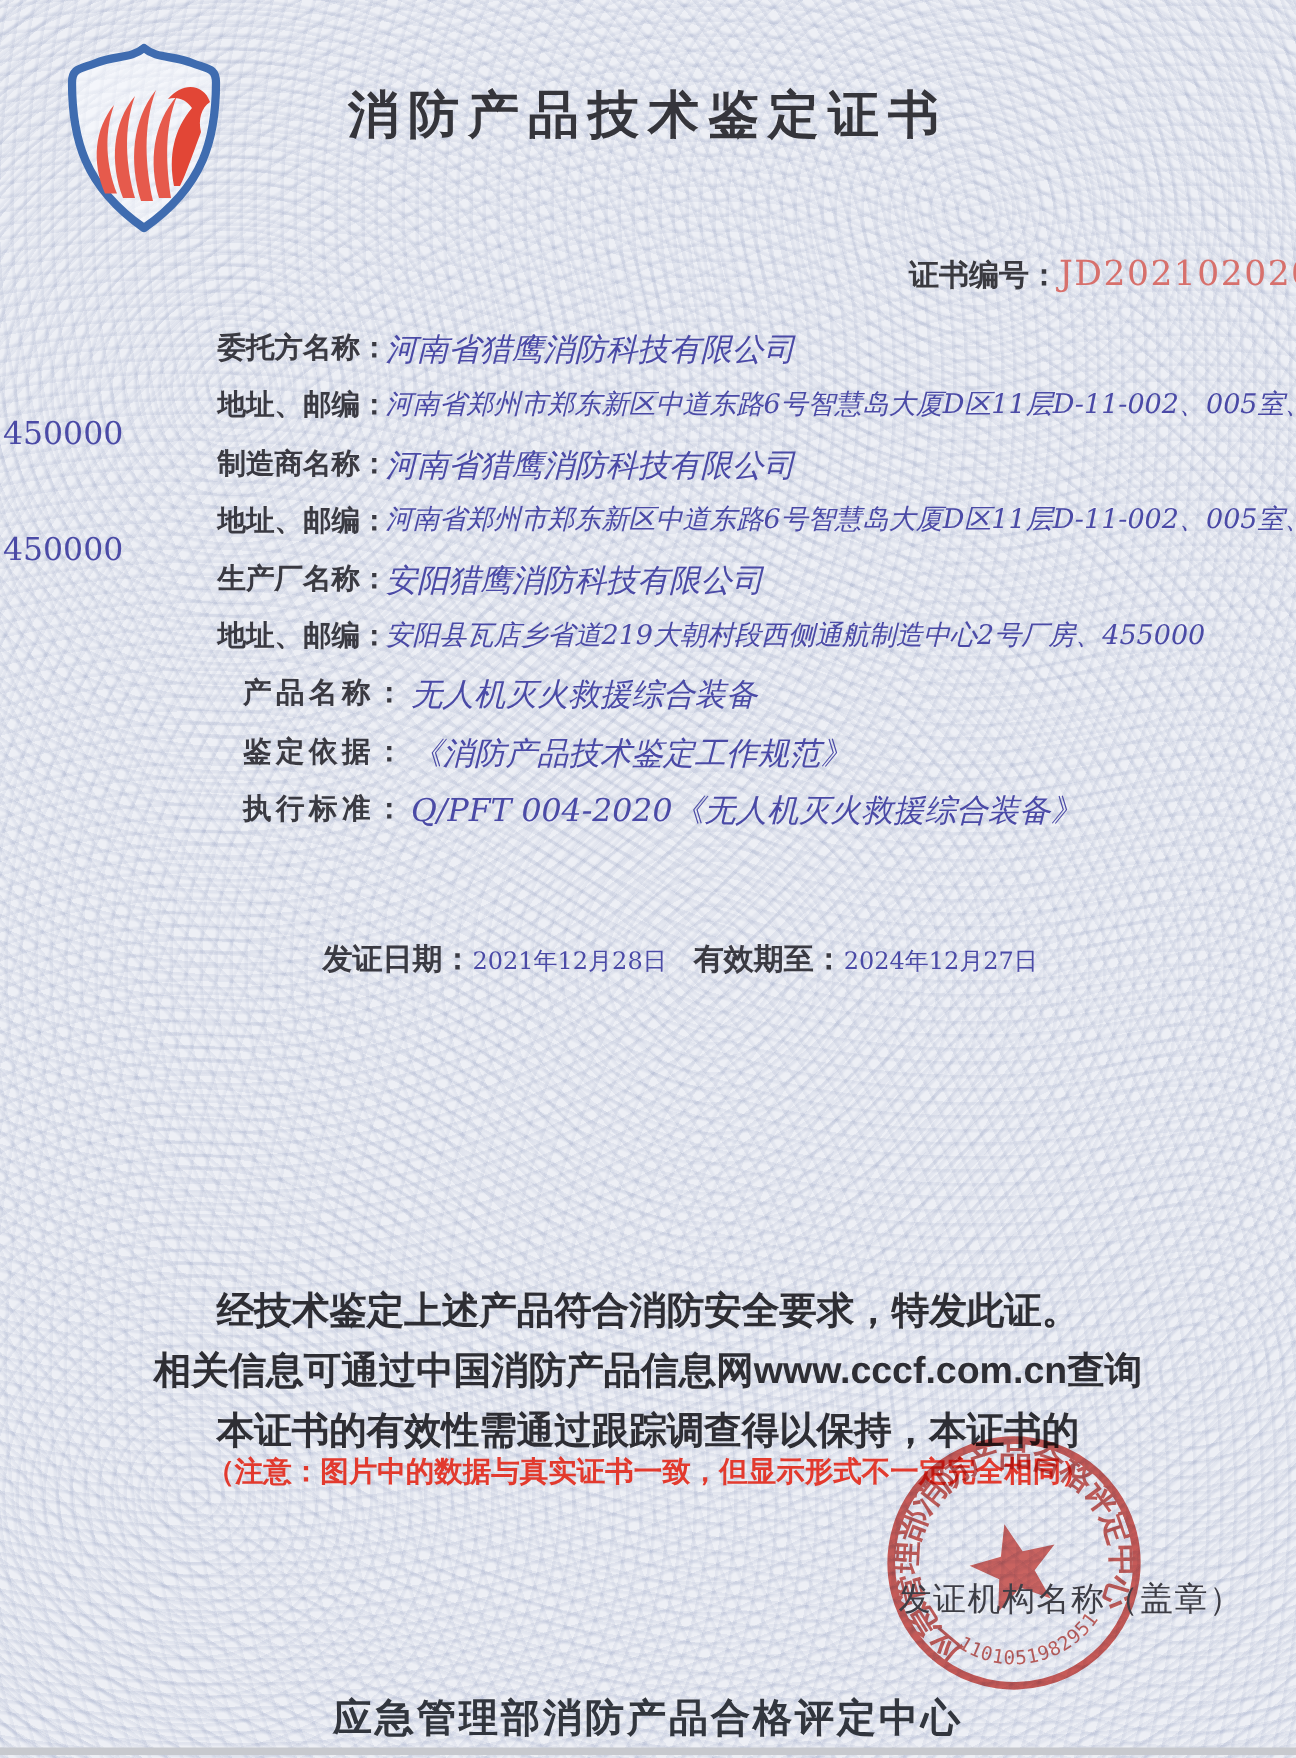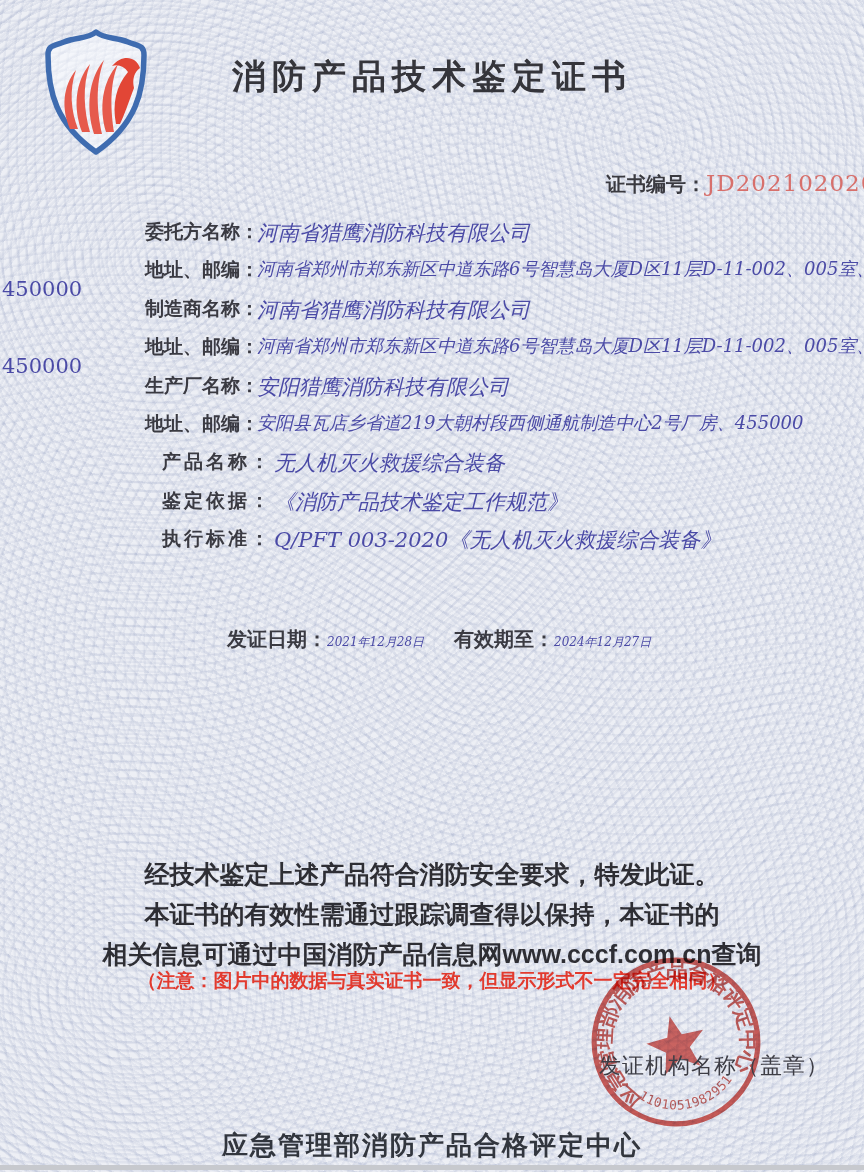--- a/index.html
+++ b/index.html
@@ -22,22 +22,22 @@
   .certno .val{font-family:"DejaVu Serif", serif;font-size:23px;letter-spacing:1px;color:#d7706c;}
   .fields{position:absolute;left:145px;top:219px;width:716px;}
   .frow{height:38.4px;white-space:nowrap;}
   .flabel{display:inline-block;width:112px;font-size:19px;font-weight:700;color:#3a3a42;vertical-align:top;}
   .flabel.spread{letter-spacing:3px;margin-left:17px;}
   .fvalue{font-family:"DejaVu Serif", serif;font-style:italic;font-size:21px;color:#4a4aa6;}
   .fvalue.small{font-size:18px;}
   .margin-zip{position:absolute;left:2px;font-family:"DejaVu Serif", serif;font-size:21px;color:#4a4aa6;}
   .zip1{top:277px;} .zip2{top:354px;}
   .dates{position:absolute;left:0;top:626px;width:864px;padding-left:215px;box-sizing:border-box;white-space:nowrap;}
-  .dates .lbl{font-size:20px;font-weight:700;color:#3a3a42;margin-left:12px;}
-  .dates .val{font-family:"DejaVu Serif", serif;font-size:12px;color:#4a4aa6;font-style:italic;}
+  .dates .lbl{font-size:20px;font-weight:700;color:#3a3a42;}
+  .dates .val{font-family:"DejaVu Serif", serif;font-size:16px;color:#4a4aa6;}
   .dates .gap{display:inline-block;width:18px;}
   .statement{position:absolute;left:0;top:854px;width:864px;text-align:center;
     font-size:25px;font-weight:700;color:#2e2e34;}
   .statement div{line-height:40px;}
   .note{position:absolute;left:0;top:968px;width:864px;text-align:center;
     font-size:19px;font-weight:700;color:#e23a2e;}
   .stamp{position:absolute;left:588px;top:954px;width:176px;height:176px;
     transform:rotate(-14deg);opacity:.88;mix-blend-mode:multiply;}
   .authority{position:absolute;left:599px;top:1051px;white-space:nowrap;
     font-family:"DejaVu Serif", serif;font-size:22px;letter-spacing:1px;color:#3d3d45;}
@@ -84,35 +84,35 @@
     <div class="frow">
       <span class="flabel">地址、邮编：</span><span class="fvalue small">安阳县瓦店乡省道219大朝村段西侧通航制造中心2号厂房、455000</span>
     </div>
     <div class="frow">
       <span class="flabel spread">产品名称：</span><span class="fvalue">无人机灭火救援综合装备</span>
     </div>
     <div class="frow">
       <span class="flabel spread">鉴定依据：</span><span class="fvalue">《消防产品技术鉴定工作规范》</span>
     </div>
     <div class="frow">
-      <span class="flabel spread">执行标准：</span><span class="fvalue">Q/PFT 003-2020《无人机灭火救援综合装备》</span>
+      <span class="flabel spread">执行标准：</span><span class="fvalue">Q/PFT 004-2020《无人机灭火救援综合装备》</span>
     </div>
   </div>
 
   <div class="margin-zip zip1">450000</div>
   <div class="margin-zip zip2">450000</div>
 
   <div class="dates">
     <span class="lbl">发证日期：</span><span class="val">2021年12月28日</span><span class="gap"></span><span class="lbl">有效期至：</span><span class="val">2024年12月27日</span>
   </div>
 
   <div class="statement">
     <div>经技术鉴定上述产品符合消防安全要求，特发此证。</div>
+    <div>相关信息可通过中国消防产品信息网www.cccf.com.cn查询</div>
     <div>本证书的有效性需通过跟踪调查得以保持，本证书的</div>
-    <div>相关信息可通过中国消防产品信息网www.cccf.com.cn查询</div>
   </div>
 
   <div class="note">（注意：图片中的数据与真实证书一致，但显示形式不一定完全相同）</div>
 
   <svg class="stamp" viewBox="0 0 172 172" aria-hidden="true">
     <defs>
       <path id="ringPath" d="M40.7,131.3 A64,64 0 1 1 131.3,131.3" fill="none"></path>
       <path id="serialPath" d="M37,130.2 A66,66 0 0 0 135,130.2" fill="none"></path>
     </defs>
     <circle cx="86" cy="86" r="80" fill="none" stroke="#cf4a44" stroke-width="5"></circle>

